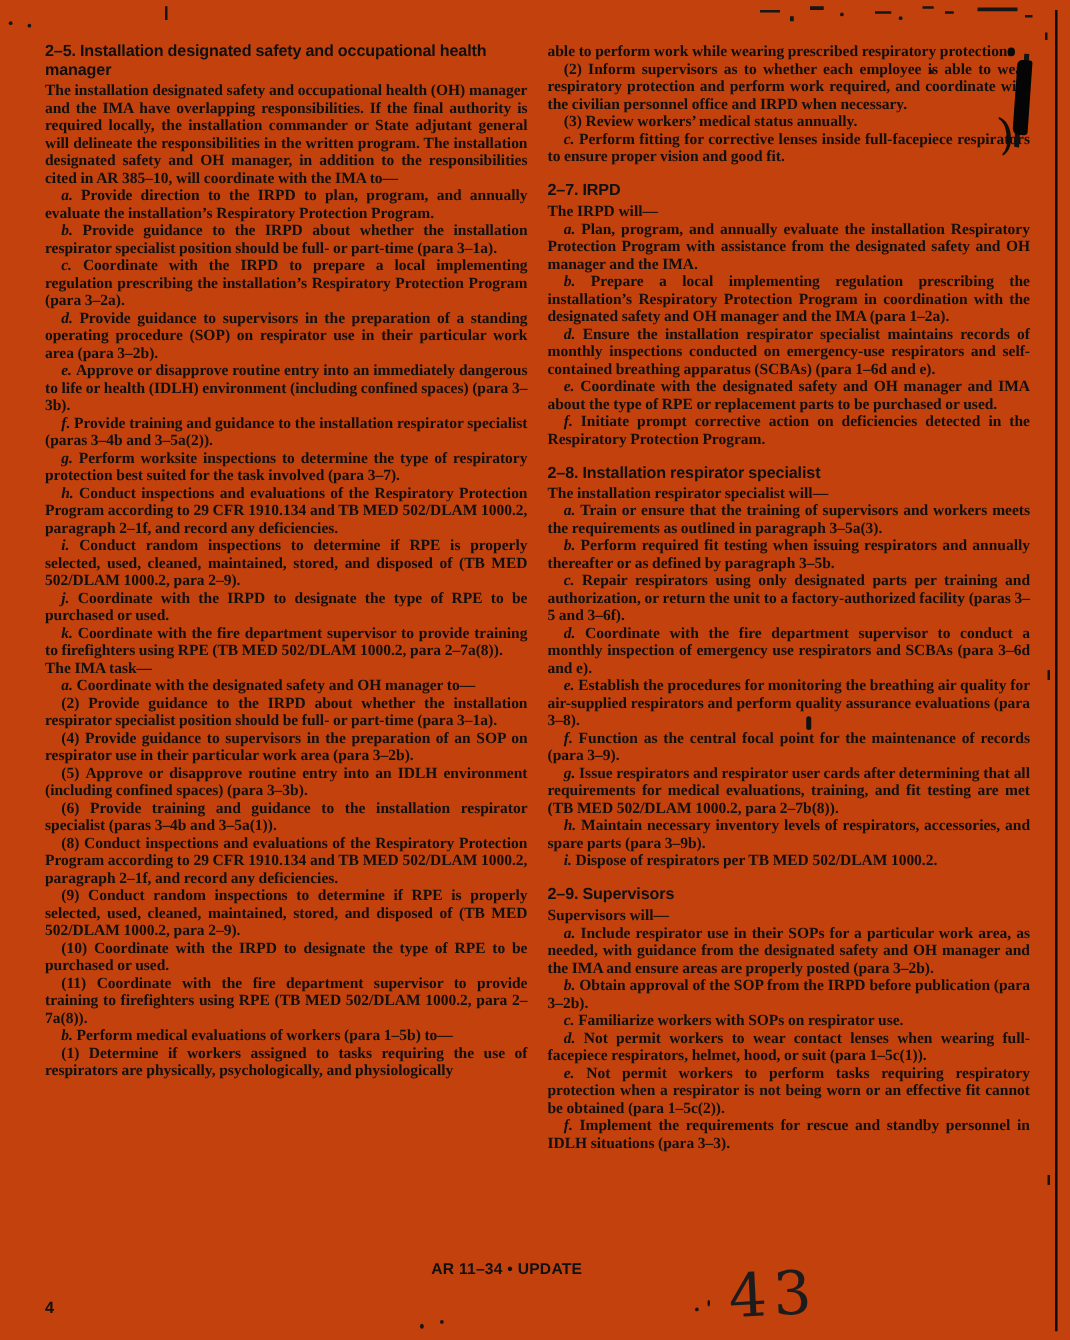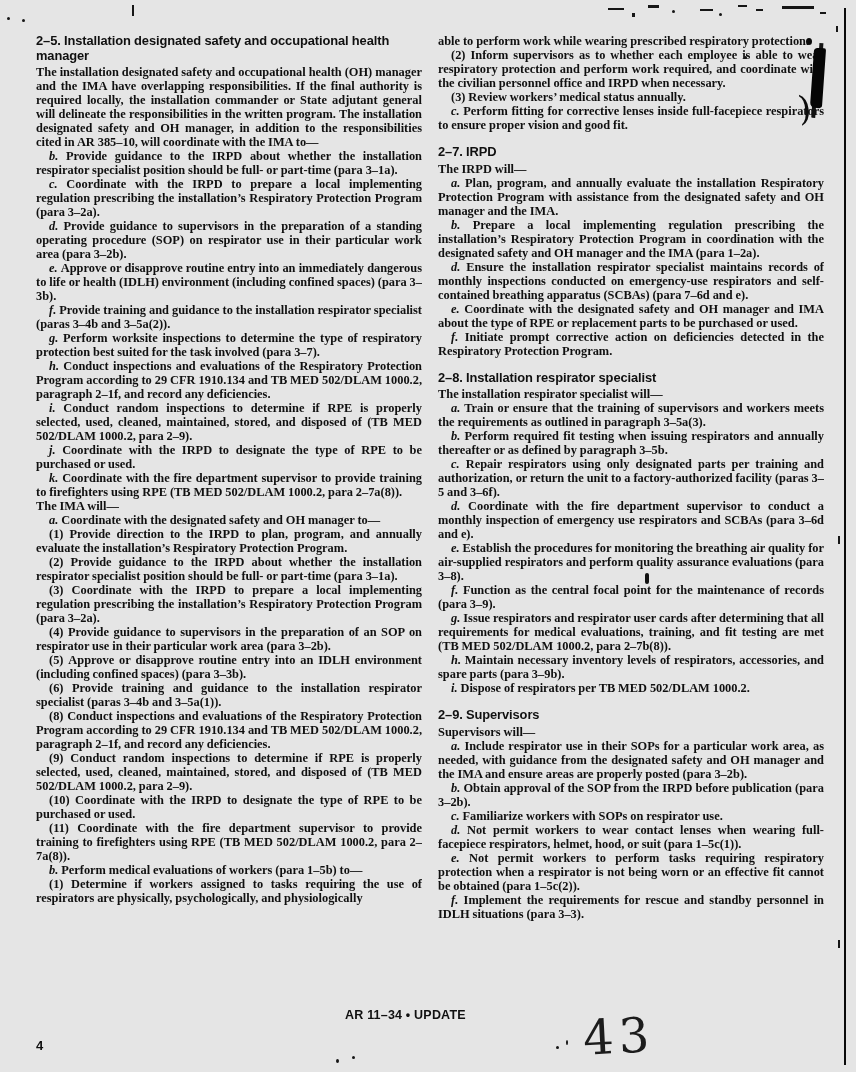--- a/index.html
+++ b/index.html
@@ -2,21 +2,21 @@
 <html lang="en"><head>
 <meta charset="utf-8">
 <style>
   html,body{margin:0;padding:0;}
   body{
     width:856px;height:1072px;position:relative;overflow:hidden;
     background:#fdfdfb;color:#101010;
     font-family:"Liberation Serif", serif;
     -webkit-font-smoothing:antialiased;
   }
-  .page{position:absolute;inset:0;background:#e5e5e5;}
+  .page{position:absolute;inset:0;background:#c2410c;}
   .columns{
     position:absolute;left:36px;top:34px;width:788px;
     display:flex;gap:16px;
   }
   .col{
     width:386px;
     font-size:12.4px;line-height:14px;
     text-align:justify;
     hyphens:auto;-webkit-hyphens:auto;
     word-spacing:-0.2px;
@@ -67,55 +67,54 @@
 </style>
 </head>
 <body>
 
 <div class="page">
 
   <div class="columns">
     <div class="col">
         <h3 class="heading">2–5. Installation designated safety and occupational health manager</h3>
         <p class="para">The installation designated safety and occupational health (OH) manager and the IMA have overlapping responsibilities. If the final authority is required locally, the installation commander or State adjutant general will delineate the responsibilities in the written program. The installation designated safety and OH manager, in addition to the responsibilities cited in AR 385–10, will coordinate with the IMA to—</p>
+        <p class="item"><span class="lbl italic">a.</span>&nbsp;<span>Provide direction to the IRPD to plan, program, and annually evaluate the installation’s Respiratory Protection Program.</span></p>
         <p class="item"><span class="lbl italic">b.</span>&nbsp;<span>Provide guidance to the IRPD about whether the installation respirator specialist position should be full- or part-time (para 3–1a).</span></p>
         <p class="item"><span class="lbl italic">c.</span>&nbsp;<span>Coordinate with the IRPD to prepare a local implementing regulation prescribing the installation’s Respiratory Protection Program (para 3–2a).</span></p>
         <p class="item"><span class="lbl italic">d.</span>&nbsp;<span>Provide guidance to supervisors in the preparation of a standing operating procedure (SOP) on respirator use in their particular work area (para 3–2b).</span></p>
         <p class="item"><span class="lbl italic">e.</span>&nbsp;<span>Approve or disapprove routine entry into an immediately dangerous to life or health (IDLH) environment (including confined spaces) (para 3–3b).</span></p>
         <p class="item"><span class="lbl italic">f.</span>&nbsp;<span>Provide training and guidance to the installation respirator specialist (paras 3–4b and 3–5a(2)).</span></p>
         <p class="item"><span class="lbl italic">g.</span>&nbsp;<span>Perform worksite inspections to determine the type of respiratory protection best suited for the task involved (para 3–7).</span></p>
         <p class="item"><span class="lbl italic">h.</span>&nbsp;<span>Conduct inspections and evaluations of the Respiratory Protection Program according to 29 CFR 1910.134 and TB MED 502/DLAM 1000.2, paragraph 2–1f, and record any deficiencies.</span></p>
         <p class="item"><span class="lbl italic">i.</span>&nbsp;<span>Conduct random inspections to determine if RPE is properly selected, used, cleaned, maintained, stored, and disposed of (TB MED 502/DLAM 1000.2, para 2–9).</span></p>
         <p class="item"><span class="lbl italic">j.</span>&nbsp;<span>Coordinate with the IRPD to designate the type of RPE to be purchased or used.</span></p>
         <p class="item"><span class="lbl italic">k.</span>&nbsp;<span>Coordinate with the fire department supervisor to provide training to firefighters using RPE (TB MED 502/DLAM 1000.2, para 2–7a(8)).</span></p>
-        <p class="para">The IMA will—</p>
+        <p class="para">The IMA task—</p>
         <p class="item"><span class="lbl italic">a.</span>&nbsp;<span>Coordinate with the designated safety and OH manager to—</span></p>
-        <p class="item"><span class="lbl">(1)</span>&nbsp;<span>Provide direction to the IRPD to plan, program, and annually evaluate the installation’s Respiratory Protection Program.</span></p>
         <p class="item"><span class="lbl">(2)</span>&nbsp;<span>Provide guidance to the IRPD about whether the installation respirator specialist position should be full- or part-time (para 3–1a).</span></p>
-        <p class="item"><span class="lbl">(3)</span>&nbsp;<span>Coordinate with the IRPD to prepare a local implementing regulation prescribing the installation’s Respiratory Protection Program (para 3–2a).</span></p>
         <p class="item"><span class="lbl">(4)</span>&nbsp;<span>Provide guidance to supervisors in the preparation of an SOP on respirator use in their particular work area (para 3–2b).</span></p>
         <p class="item"><span class="lbl">(5)</span>&nbsp;<span>Approve or disapprove routine entry into an IDLH environment (including confined spaces) (para 3–3b).</span></p>
         <p class="item"><span class="lbl">(6)</span>&nbsp;<span>Provide training and guidance to the installation respirator specialist (paras 3–4b and 3–5a(1)).</span></p>
         <p class="item"><span class="lbl">(8)</span>&nbsp;<span>Conduct inspections and evaluations of the Respiratory Protection Program according to 29 CFR 1910.134 and TB MED 502/DLAM 1000.2, paragraph 2–1f, and record any deficiencies.</span></p>
         <p class="item"><span class="lbl">(9)</span>&nbsp;<span>Conduct random inspections to determine if RPE is properly selected, used, cleaned, maintained, stored, and disposed of (TB MED 502/DLAM 1000.2, para 2–9).</span></p>
         <p class="item"><span class="lbl">(10)</span>&nbsp;<span>Coordinate with the IRPD to designate the type of RPE to be purchased or used.</span></p>
         <p class="item"><span class="lbl">(11)</span>&nbsp;<span>Coordinate with the fire department supervisor to provide training to firefighters using RPE (TB MED 502/DLAM 1000.2, para 2–7a(8)).</span></p>
         <p class="item"><span class="lbl italic">b.</span>&nbsp;<span>Perform medical evaluations of workers (para 1–5b) to—</span></p>
         <p class="item"><span class="lbl">(1)</span>&nbsp;<span>Determine if workers assigned to tasks requiring the use of respirators are physically, psychologically, and physiologically</span></p>
       </div>
     <div class="col">
         <p class="cont">able to perform work while wearing prescribed respiratory protection.</p>
         <p class="item"><span class="lbl">(2)</span>&nbsp;<span>Inform supervisors as to whether each employee is able to wear respiratory protection and perform work required, and coordinate with the civilian personnel office and IRPD when necessary.</span></p>
         <p class="item"><span class="lbl">(3)</span>&nbsp;<span>Review workers’ medical status annually.</span></p>
         <p class="item"><span class="lbl italic">c.</span>&nbsp;<span>Perform fitting for corrective lenses inside full-facepiece respirators to ensure proper vision and good fit.</span></p>
         <h3 class="heading">2–7. IRPD</h3>
         <p class="para">The IRPD will—</p>
         <p class="item"><span class="lbl italic">a.</span>&nbsp;<span>Plan, program, and annually evaluate the installation Respiratory Protection Program with assistance from the designated safety and OH manager and the IMA.</span></p>
         <p class="item"><span class="lbl italic">b.</span>&nbsp;<span>Prepare a local implementing regulation prescribing the installation’s Respiratory Protection Program in coordination with the designated safety and OH manager and the IMA (para 1–2a).</span></p>
-        <p class="item"><span class="lbl italic">d.</span>&nbsp;<span>Ensure the installation respirator specialist maintains records of monthly inspections conducted on emergency-use respirators and self-contained breathing apparatus (SCBAs) (para 7–6d and e).</span></p>
+        <p class="item"><span class="lbl italic">d.</span>&nbsp;<span>Ensure the installation respirator specialist maintains records of monthly inspections conducted on emergency-use respirators and self-contained breathing apparatus (SCBAs) (para 1–6d and e).</span></p>
         <p class="item"><span class="lbl italic">e.</span>&nbsp;<span>Coordinate with the designated safety and OH manager and IMA about the type of RPE or replacement parts to be purchased or used.</span></p>
         <p class="item"><span class="lbl italic">f.</span>&nbsp;<span>Initiate prompt corrective action on deficiencies detected in the Respiratory Protection Program.</span></p>
         <h3 class="heading">2–8. Installation respirator specialist</h3>
         <p class="para">The installation respirator specialist will—</p>
         <p class="item"><span class="lbl italic">a.</span>&nbsp;<span>Train or ensure that the training of supervisors and workers meets the requirements as outlined in paragraph 3–5a(3).</span></p>
         <p class="item"><span class="lbl italic">b.</span>&nbsp;<span>Perform required fit testing when issuing respirators and annually thereafter or as defined by paragraph 3–5b.</span></p>
         <p class="item"><span class="lbl italic">c.</span>&nbsp;<span>Repair respirators using only designated parts per training and authorization, or return the unit to a factory-authorized facility (paras 3–5 and 3–6f).</span></p>
         <p class="item"><span class="lbl italic">d.</span>&nbsp;<span>Coordinate with the fire department supervisor to conduct a monthly inspection of emergency use respirators and SCBAs (para 3–6d and e).</span></p>
         <p class="item"><span class="lbl italic">e.</span>&nbsp;<span>Establish the procedures for monitoring the breathing air quality for air-supplied respirators and perform quality assurance evaluations (para 3–8).</span></p>
         <p class="item"><span class="lbl italic">f.</span>&nbsp;<span>Function as the central focal point for the maintenance of records (para 3–9).</span></p>

